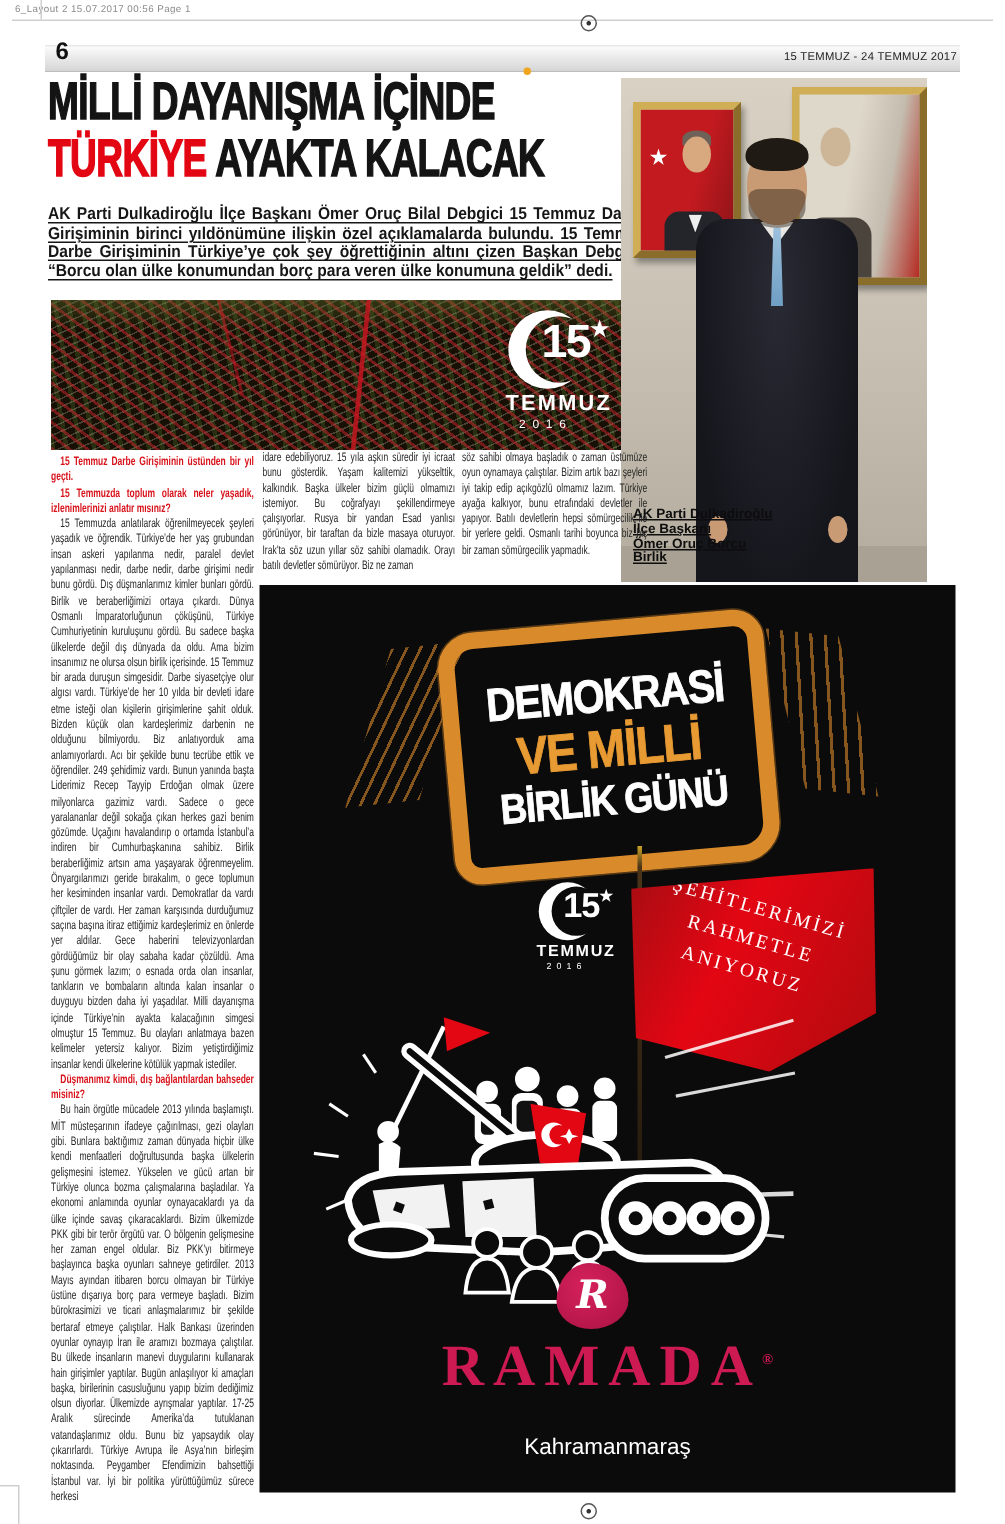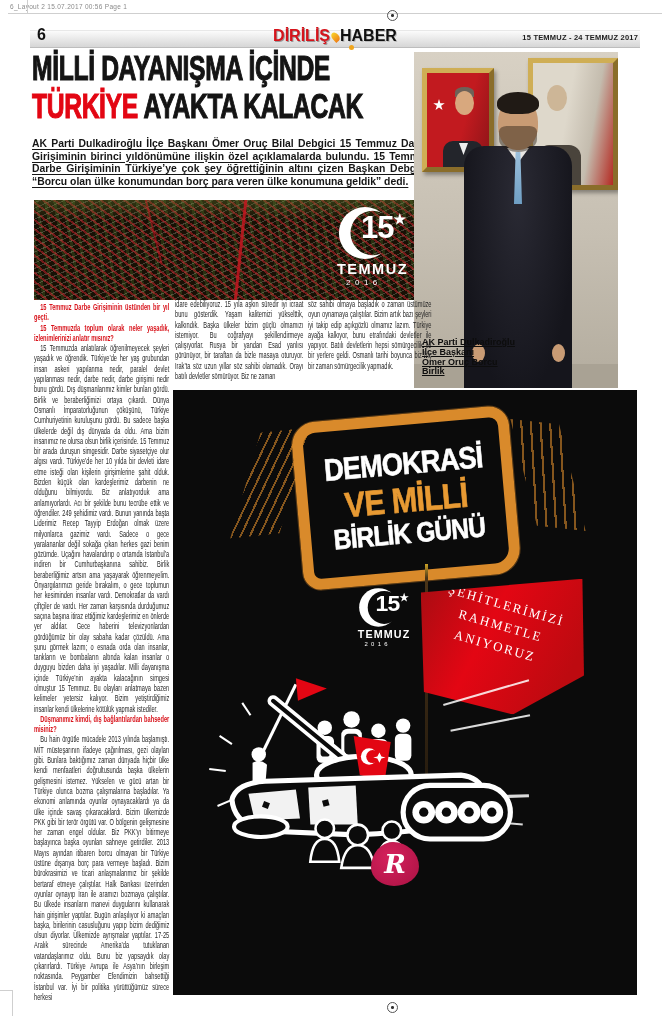--- a/index.html
+++ b/index.html
@@ -15,21 +15,21 @@
   
   .headerbar{position:absolute;left:30px;top:30px;width:610px;height:16px;
              background:linear-gradient(#fbfbfb,#d6d6d6);border-top:1px solid #e8e8e8;border-bottom:1px solid #bdbdbd;}
   .pageno{position:absolute;left:37px;top:26px;font-size:16px;font-weight:bold;color:#111;}
   .masthead{position:absolute;left:0;right:0;top:27px;text-align:center;font-size:16px;font-weight:bold;line-height:18px;}
   .masthead .red{color:#d6131b;text-shadow:1px 1px 0 #9a9a9a;}
   .masthead .blk{color:#101010;text-shadow:1px 1px 0 #bdbdbd;}
   .flame{display:inline-block;width:7px;height:10px;margin:0 1px -1px 2px;
          background:linear-gradient(#f9d22a,#ee7f17);border-radius:50% 50% 50% 0;transform:rotate(-42deg);}
   .masthead-dot{position:absolute;left:349px;top:45px;width:5px;height:5px;border-radius:50%;background:#f0a51c;}
-  .dateline{position:absolute;right:32px;top:33px;font-size:7.5px;font-weight:bold;color:#1d1d1d;letter-spacing:.2px;}
+  .dateline{position:absolute;right:32px;top:33px;font-size:7.5px;font-weight:normal;color:#1d1d1d;letter-spacing:.2px;}
 
   
   .hl{position:absolute;left:32px;width:566px;transform:scaleX(.705);transform-origin:0 0;
       font-weight:bold;font-size:35px;line-height:36px;letter-spacing:-.5px;white-space:nowrap;
       -webkit-text-stroke-width:1.1px;}
   .hl1{top:50px;color:#141414;}
   .hl2{top:88px;color:#141414;}
   .hl .red{color:#e30613;}
   .lead{position:absolute;left:32px;top:137px;width:437px;transform:scaleX(.912);transform-origin:0 0;
         font-size:11.4px;line-height:12.7px;font-weight:bold;color:#161616;text-align:justify;
@@ -137,23 +137,20 @@
   <div class="print-line">6_Layout 2  15.07.2017  00:56  Page 1</div>
   <div class="hair" style="left:8px;top:13px;width:654px;height:1px;"></div>
   <div class="hair" style="left:27px;top:0;width:1px;height:13px;"></div>
   <div class="hair" style="left:0;top:990px;width:12px;height:1px;"></div>
   <div class="hair" style="left:12px;top:990px;width:1px;height:26px;"></div>
   <div class="regmark" style="left:387px;top:10px;"></div>
   <div class="regmark" style="left:387px;top:1002px;"></div>
 
   <div class="headerbar"></div>
   <div class="pageno">6</div>
-  <div class="masthead">
-    <span class="red">DİRİLİŞ</span><span class="flame"></span><span class="blk">HABER</span>
-  </div>
   <div class="masthead-dot"></div>
   <div class="dateline">15 TEMMUZ - 24 TEMMUZ 2017</div>
 
   <div class="hl hl1">MİLLİ DAYANIŞMA İÇİNDE</div>
   <div class="hl hl2">
     <span class="red">TÜRKİYE</span><span> AYAKTA KALACAK</span>
   </div>
 
   <div class="lead">AK Parti Dulkadiroğlu İlçe Başkanı Ömer Oruç Bilal Debgici 15 Temmuz Darbe Girişiminin birinci yıldönümüne ilişkin özel açıklamalarda bulundu. 15 Temmuz Darbe Girişiminin Türkiye’ye çok şey öğrettiğinin altını çizen Başkan Debgici, “Borcu olan ülke konumundan borç para veren ülke konumuna geldik” dedi.</div>
 
@@ -319,15 +316,19 @@
         <circle cx="152" cy="156" r="10"></circle>
           <path d="M136 188 Q139 166 152 166 Q165 166 168 188 Z"></path>
         <circle cx="185" cy="152" r="9"></circle>
           <path d="M171 184 Q173 162 185 162 Q197 162 199 184 Z"></path>
       </g>
     </svg>
 
     <div class="ramada-emblem">
       <span>R</span>
     </div>
+    <div class="ramada-name">
+      <span>RAMADA</span><sup>®</sup>
+    </div>
+    <div class="ramada-city">Kahramanmaraş</div>
   </div>
 
 </div>
 
 </body></html>

